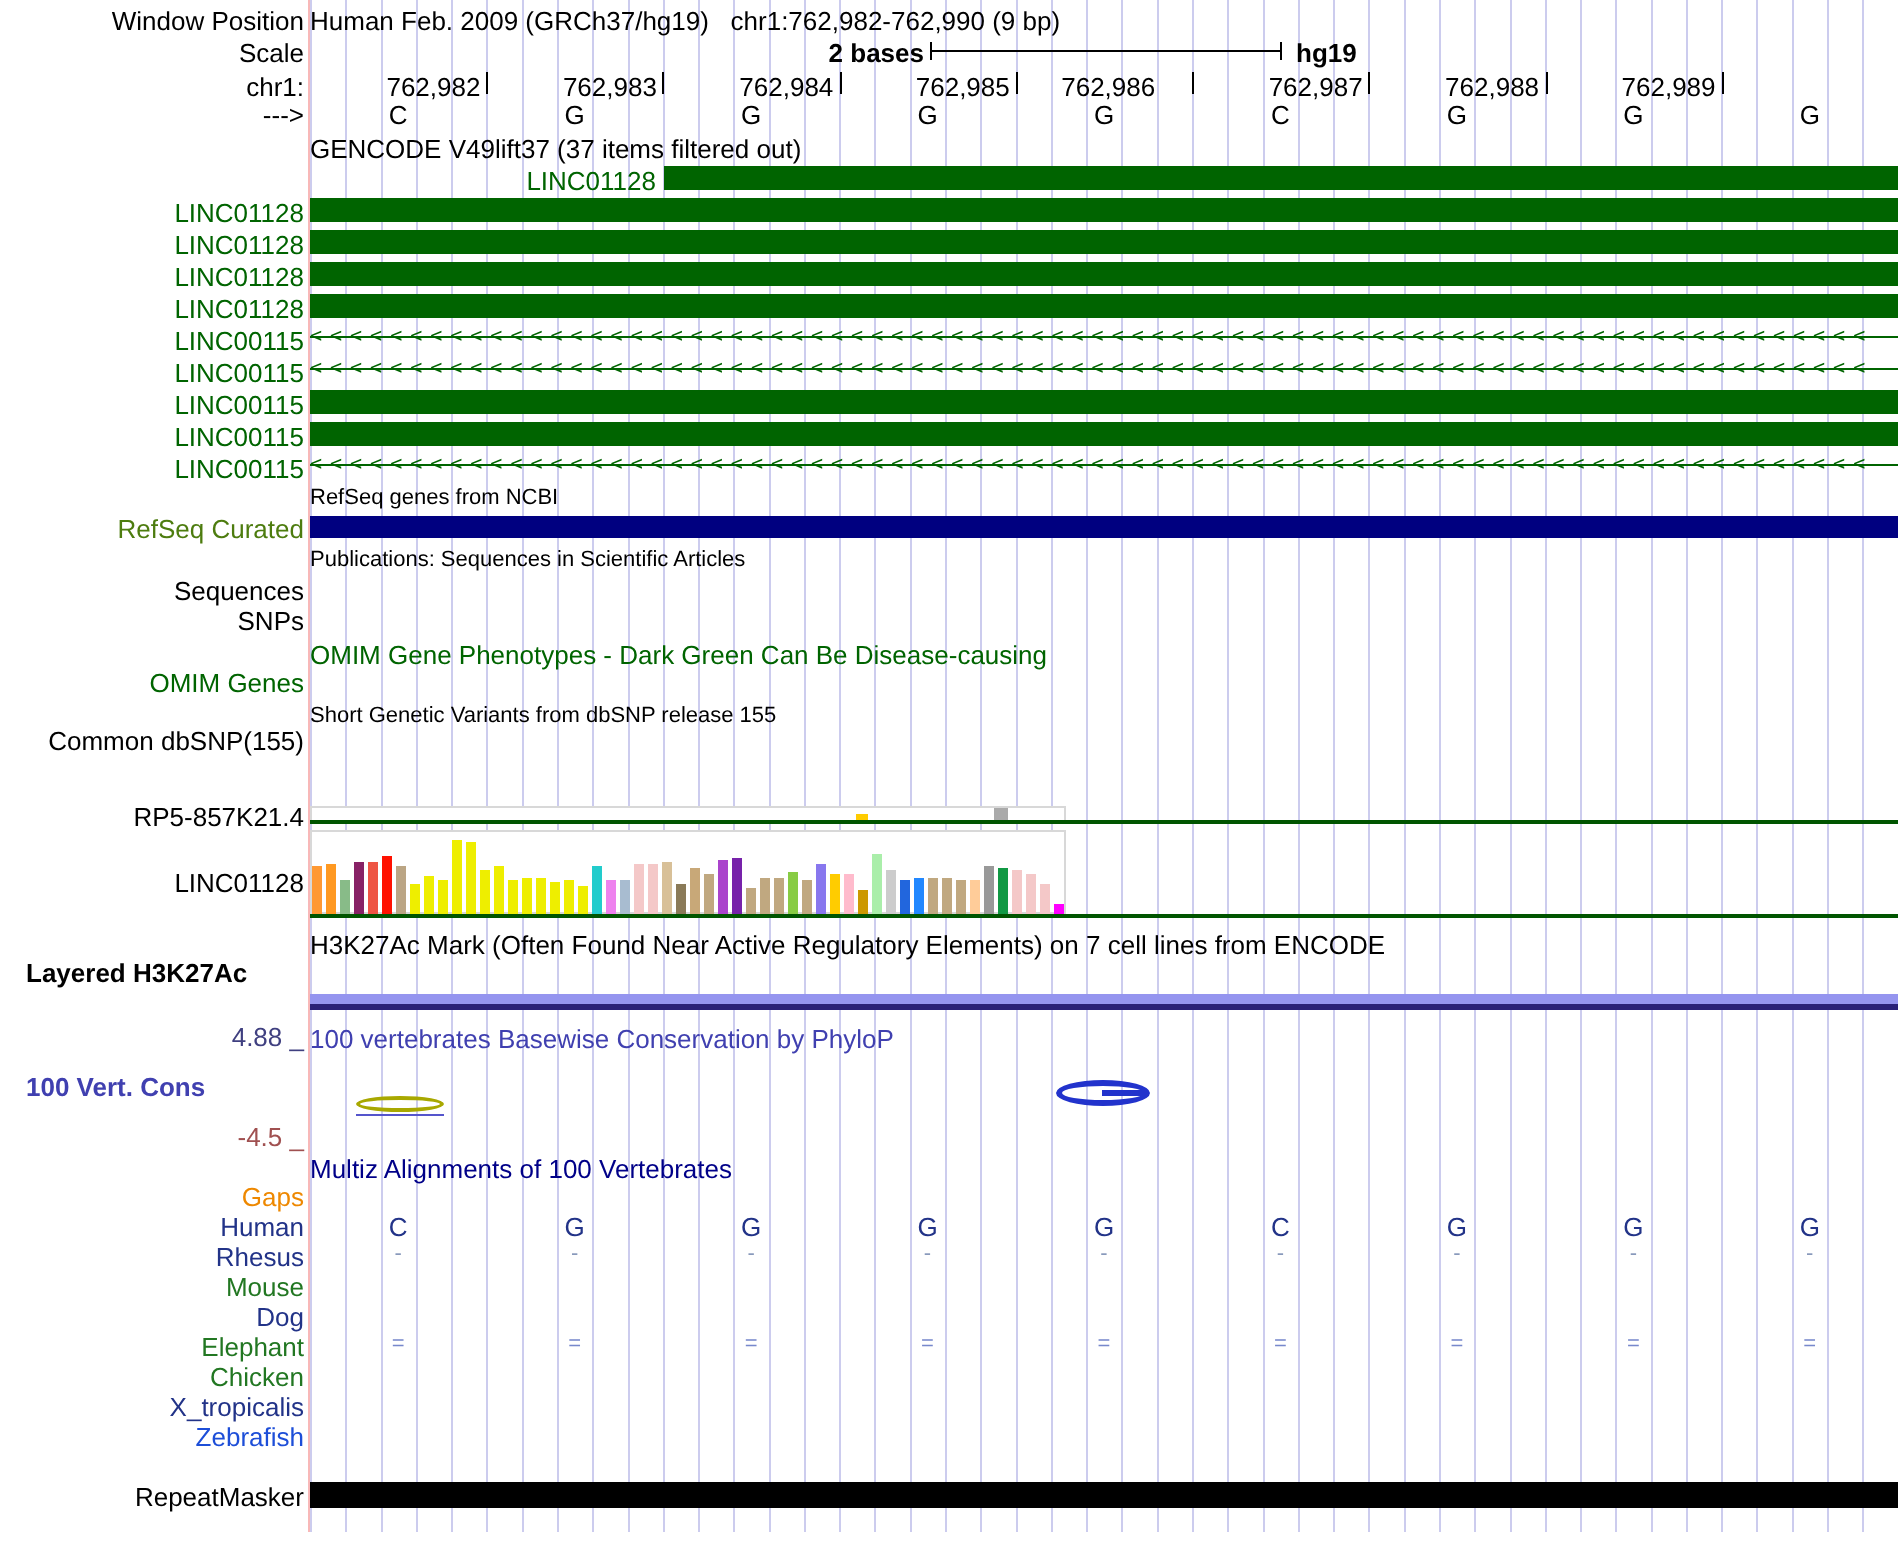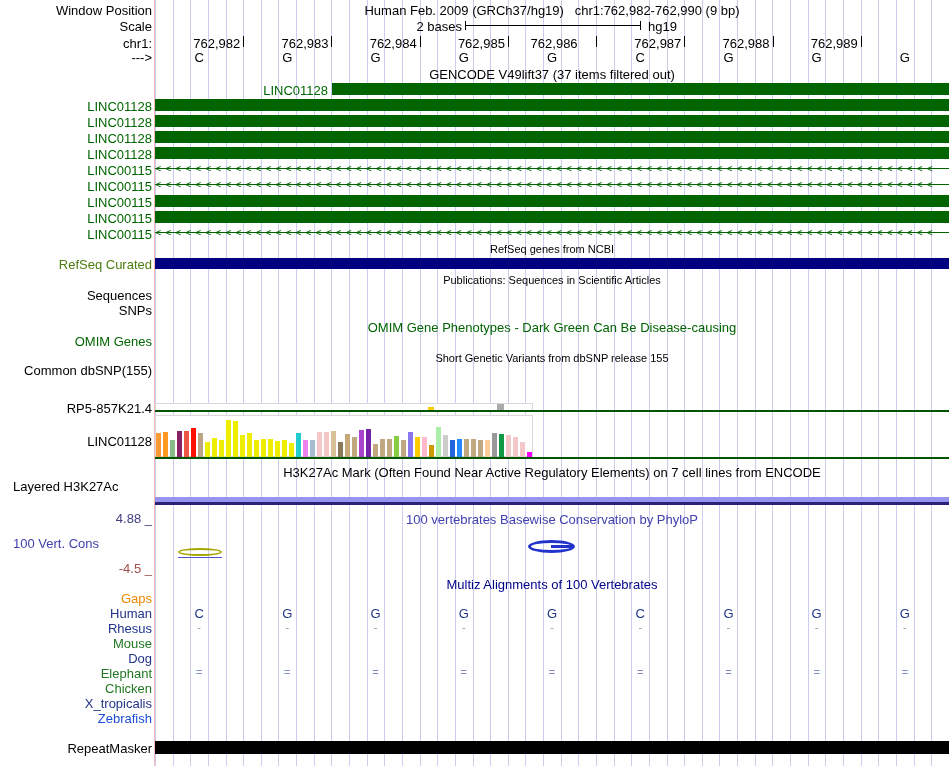--- a/index.html
+++ b/index.html
@@ -1,20 +1,20 @@
 <!DOCTYPE html>
 <html><head>
 <meta charset="utf-8">
 <style>
   html,body{margin:0;padding:0;background:#fff;}
   .canvas{position:relative;width:950px;height:771px;background:#fff;overflow:hidden;
           font-family:"Liberation Sans",sans-serif;font-size:13px;color:#000;}
-  .abs{position:absolute;white-space:nowrap;}
+  .abs{position:absolute;white-space:nowrap;font-weight:bold;}
   .gutter{position:absolute;right:798px;white-space:nowrap;text-align:right;}
-  .theader{position:absolute;left:155px;width:794px;text-align:center;white-space:nowrap;}
+  .theader{position:absolute;left:155px;width:794px;white-space:nowrap;}
   .small{font-size:11px;}
   .green{color:#006400;}
   .navy{color:#4d7c0f;margin-left:34px;}
   .blue{color:#4040b0;}
   .mtitle{color:#000088;}
   .gridlines{position:absolute;left:155px;top:0;width:794px;height:766px;
      background:repeating-linear-gradient(to right,#ccccee 0,#ccccee 1px,transparent 1px,transparent 17.64px);}
   .pinkline{position:absolute;left:154px;top:0;width:1px;height:766px;background:#f8b8b8;}
   .gline{position:absolute;left:155px;width:794px;height:2px;background:#005500;}
   .whitebox{position:absolute;left:155px;width:378px;background:#fff;border:1px solid #d8d8d8;box-sizing:border-box;}

